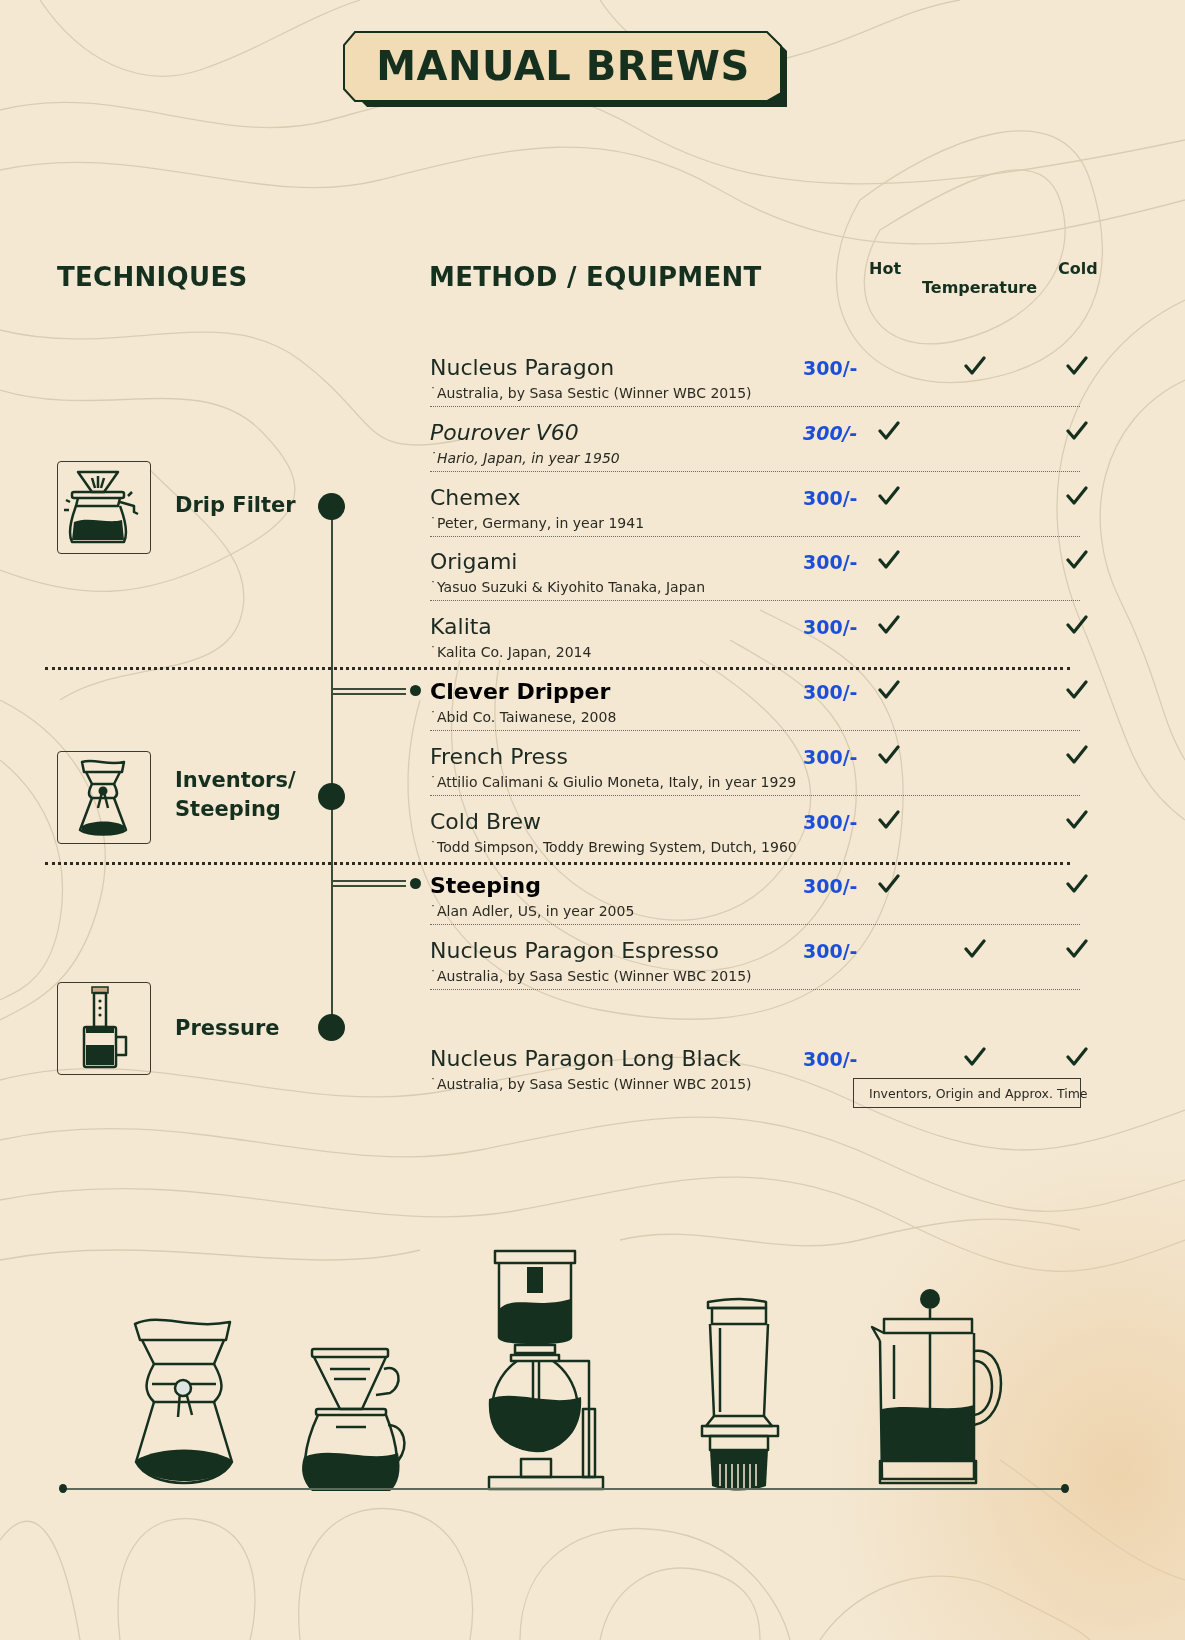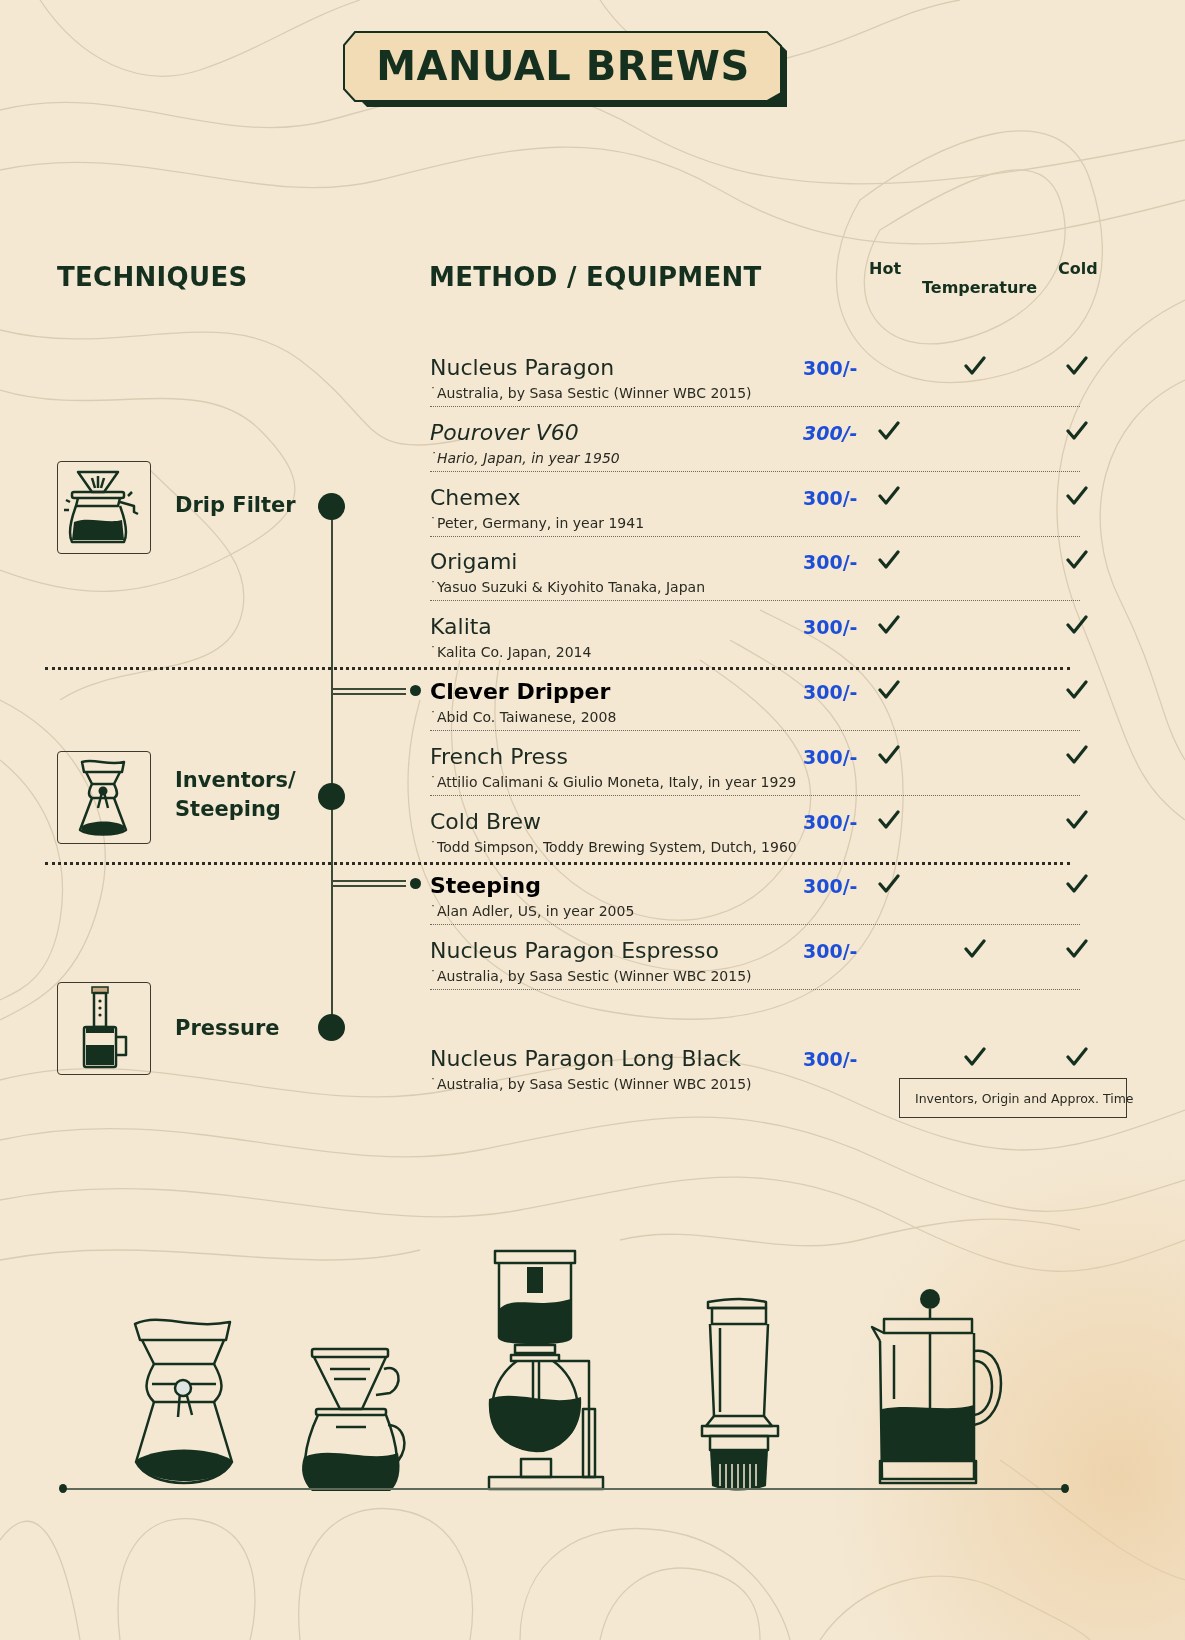--- a/index.html
+++ b/index.html
@@ -51,23 +51,23 @@
   .tech-icon {
     position: absolute; width: 94px; height: 93px; border: 1.5px solid #3a3a2e; border-radius: 4px;
   }
   .tech-label { position: absolute; font-weight: bold; font-size: 21px; line-height: 29px; color: #15301f; }
   .timeline-line { position: absolute; left: 331px; width: 2px; background: #3c4a38; }
   .timeline-dot { position: absolute; width: 27px; height: 27px; border-radius: 50%; background: #15301f; }
   .branch { position: absolute; height: 2px; background: #3c4a38; }
   .branch-dot { position: absolute; width: 11px; height: 11px; border-radius: 50%; background: #15301f; }
 
   .note {
-    position: absolute; left: 853px; top: 1078px; width: 228px; height: 40px;
+    position: absolute; left: 853px; top: 1078px; width: 228px; height: 30px;
     border: 1.5px solid #3a3a2e; font-size: 12.5px; color: #2a2a22;
-    display: flex; align-items: center; padding-left: 8px; white-space: nowrap; margin-left: 46px;
+    display: flex; align-items: center; padding-left: 8px; white-space: nowrap;
   }
   .note-bullet { display: inline-block; width: 4px; height: 4px; border-radius: 50%; background: #2a2a22; margin-right: 7px; }
 
   .shelf { position: absolute; left: 62px; top: 1488px; width: 1003px; height: 2px; background: #5e6a5a; }
   .shelf-end { position: absolute; top: 1484px; width: 8px; height: 9px; border-radius: 50%; background: #15301f; }
   .equip { position: absolute; }
 </style>
 </head>
 <body>
 

